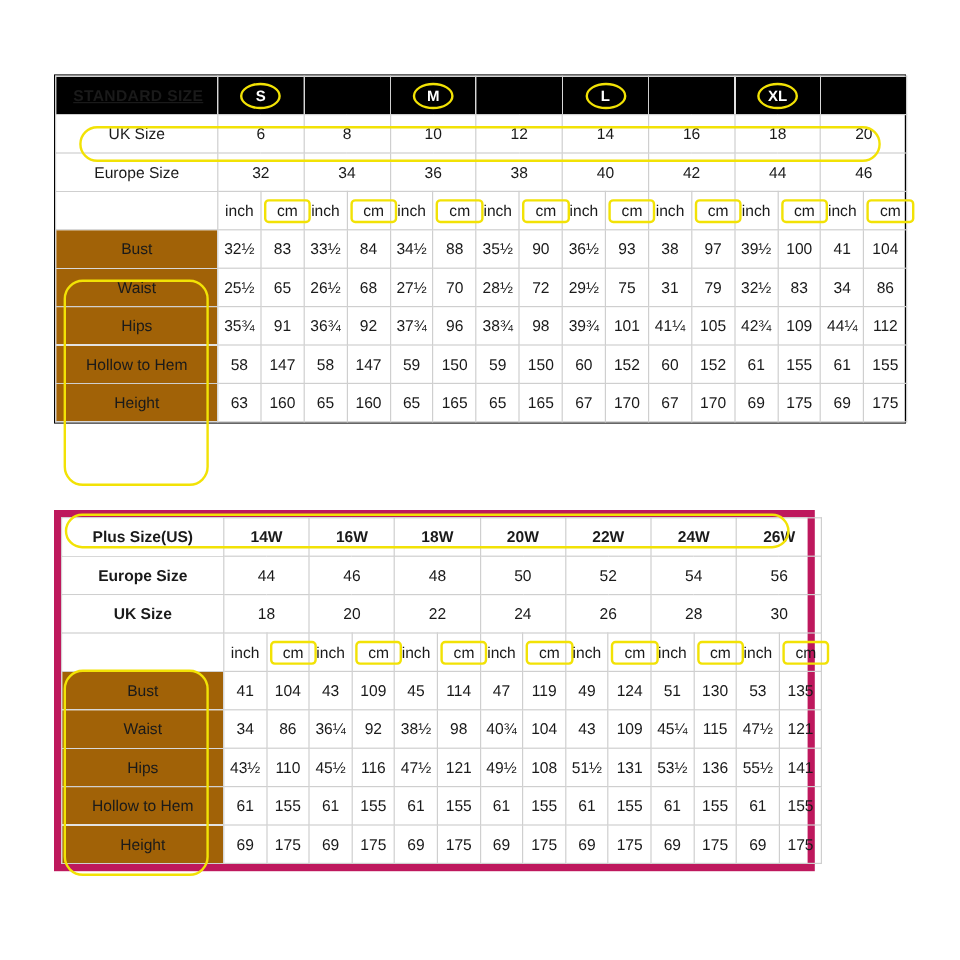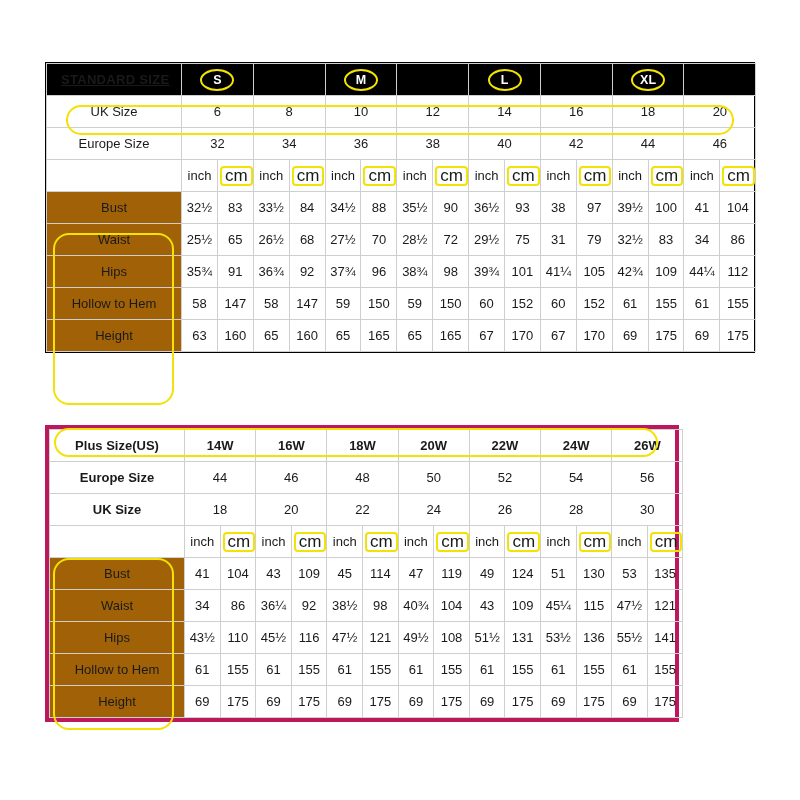--- a/index.html
+++ b/index.html
@@ -79,40 +79,40 @@
     color: #ffffff;
     font-size: 12.5px;
     font-weight: bold;
   }
 
   
   .cm-box {
     display: inline-block;
     border: 2px solid #f2e205;
     border-radius: 4px;
-    padding: 0px 3px;
-    font-size: 17px;
+    padding: 0px 9px;
+    font-size: 13px;
     line-height: 16px;
   }
 
   
   .hl {
     position: absolute;
     border: 2px solid #f2e205;
     border-radius: 16px;
     pointer-events: none;
     z-index: 5;
   }
 
   
   .plus-wrap {
     position: absolute;
     left: 45px; top: 425px;
     width: 634px;
-    border: 4px solid #be185d;
+    border: 6px solid #be185d;
     background: #fff;
   }
   table.plus-table {
     border-collapse: collapse;
     width: 100%;
     table-layout: fixed;
   }
   table.plus-table td {
     border: 1px solid #cfcfcf;
     text-align: center;

